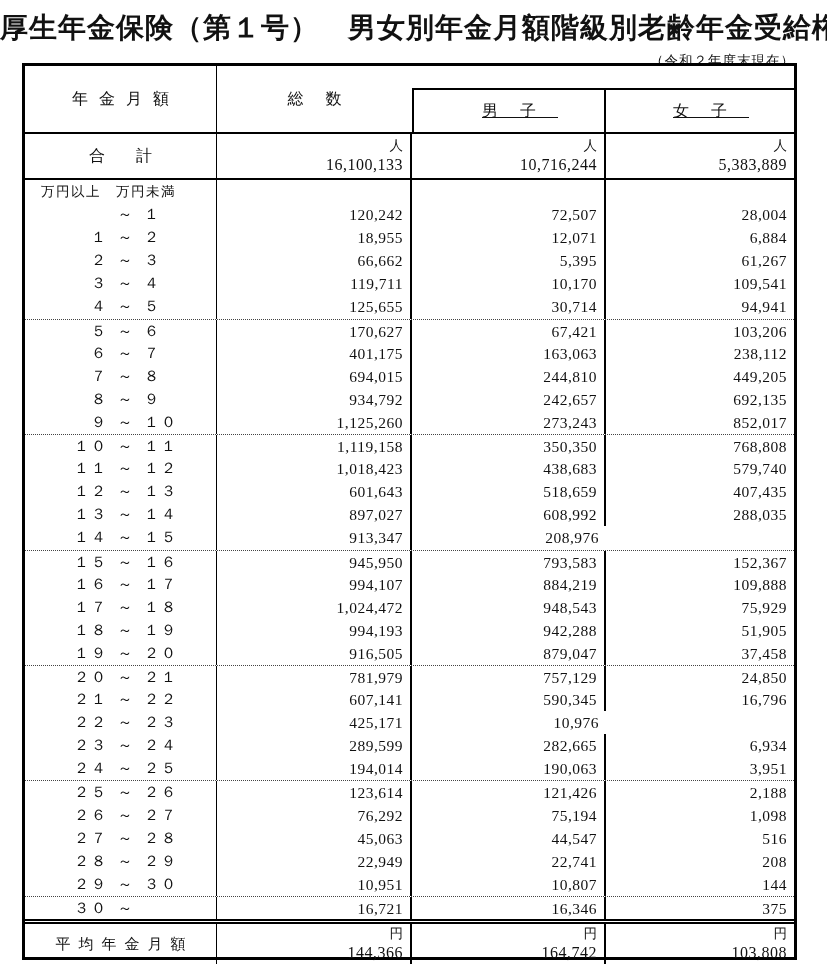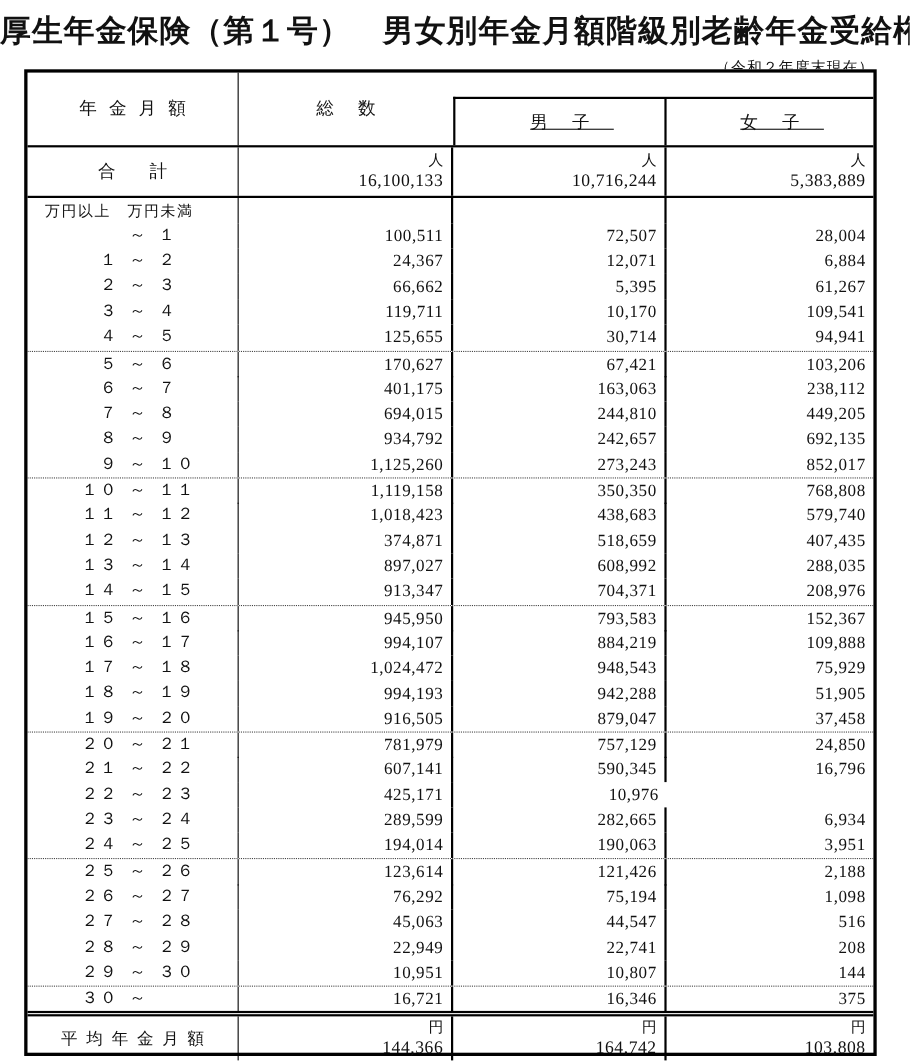--- a/index.html
+++ b/index.html
@@ -109,31 +109,31 @@
       <div class="cell bR2"></div>
       <div class="cell bR2"></div>
       <div class="cell"></div>
     </div>
   <div class="trow cellgrid">
     <div class="cell bR1 rangecell">
       <span class="rfrom"></span>
       <span class="rtilde">～</span>
       <span class="rto">１</span>
     </div>
-    <div class="cell bR2 numcell cv0">100,511</div>
+    <div class="cell bR2 numcell cv0">120,242</div>
     <div class="cell bR2 numcell cv1">72,507</div>
     <div class="cell numcell cv2">28,004</div>
   </div>
       <div class="trow cellgrid">
     <div class="cell bR1 rangecell">
       <span class="rfrom">１</span>
       <span class="rtilde">～</span>
       <span class="rto">２</span>
     </div>
-    <div class="cell bR2 numcell cv0">24,367</div>
+    <div class="cell bR2 numcell cv0">18,955</div>
     <div class="cell bR2 numcell cv1">12,071</div>
     <div class="cell numcell cv2">6,884</div>
   </div>
       <div class="trow cellgrid">
     <div class="cell bR1 rangecell">
       <span class="rfrom">２</span>
       <span class="rtilde">～</span>
       <span class="rto">３</span>
     </div>
     <div class="cell bR2 numcell cv0">66,662</div>
@@ -229,42 +229,41 @@
     <div class="cell bR2 numcell cv0">1,018,423</div>
     <div class="cell bR2 numcell cv1">438,683</div>
     <div class="cell numcell cv2">579,740</div>
   </div>
       <div class="trow cellgrid">
     <div class="cell bR1 rangecell">
       <span class="rfrom">１２</span>
       <span class="rtilde">～</span>
       <span class="rto">１３</span>
     </div>
-    <div class="cell bR2 numcell cv0">374,871</div>
+    <div class="cell bR2 numcell cv0">601,643</div>
     <div class="cell bR2 numcell cv1">518,659</div>
     <div class="cell numcell cv2">407,435</div>
   </div>
       <div class="trow cellgrid">
     <div class="cell bR1 rangecell">
       <span class="rfrom">１３</span>
       <span class="rtilde">～</span>
       <span class="rto">１４</span>
     </div>
     <div class="cell bR2 numcell cv0">897,027</div>
     <div class="cell bR2 numcell cv1">608,992</div>
     <div class="cell numcell cv2">288,035</div>
   </div>
       <div class="trow cellgrid">
     <div class="cell bR1 rangecell">
       <span class="rfrom">１４</span>
       <span class="rtilde">～</span>
       <span class="rto">１５</span>
     </div>
     <div class="cell bR2 numcell cv0">913,347</div>
-    <div class="cell bR2 numcell cv1">704,371</div>
     <div class="cell numcell cv2">208,976</div>
   </div>
       <div class="trow cellgrid sep">
     <div class="cell bR1 rangecell">
       <span class="rfrom">１５</span>
       <span class="rtilde">～</span>
       <span class="rto">１６</span>
     </div>
     <div class="cell bR2 numcell cv0">945,950</div>
     <div class="cell bR2 numcell cv1">793,583</div>

